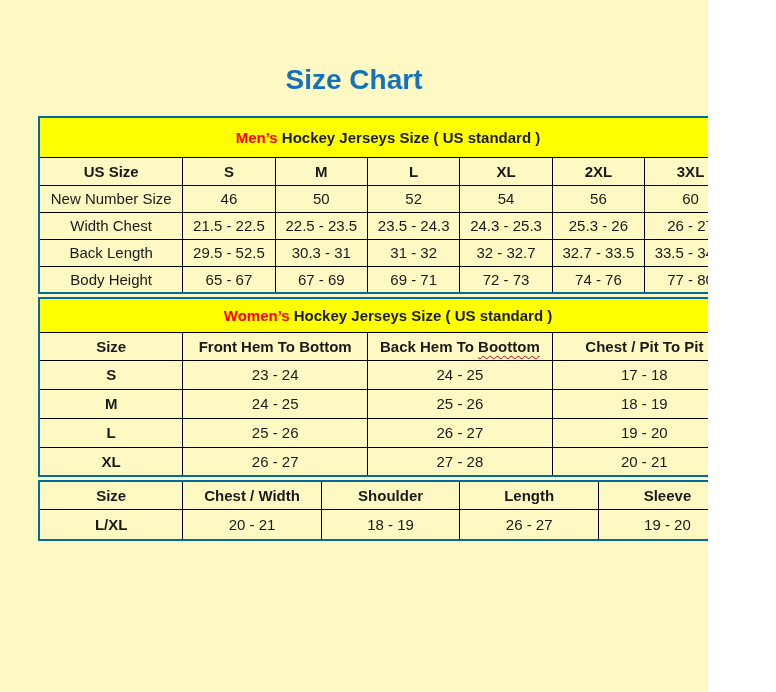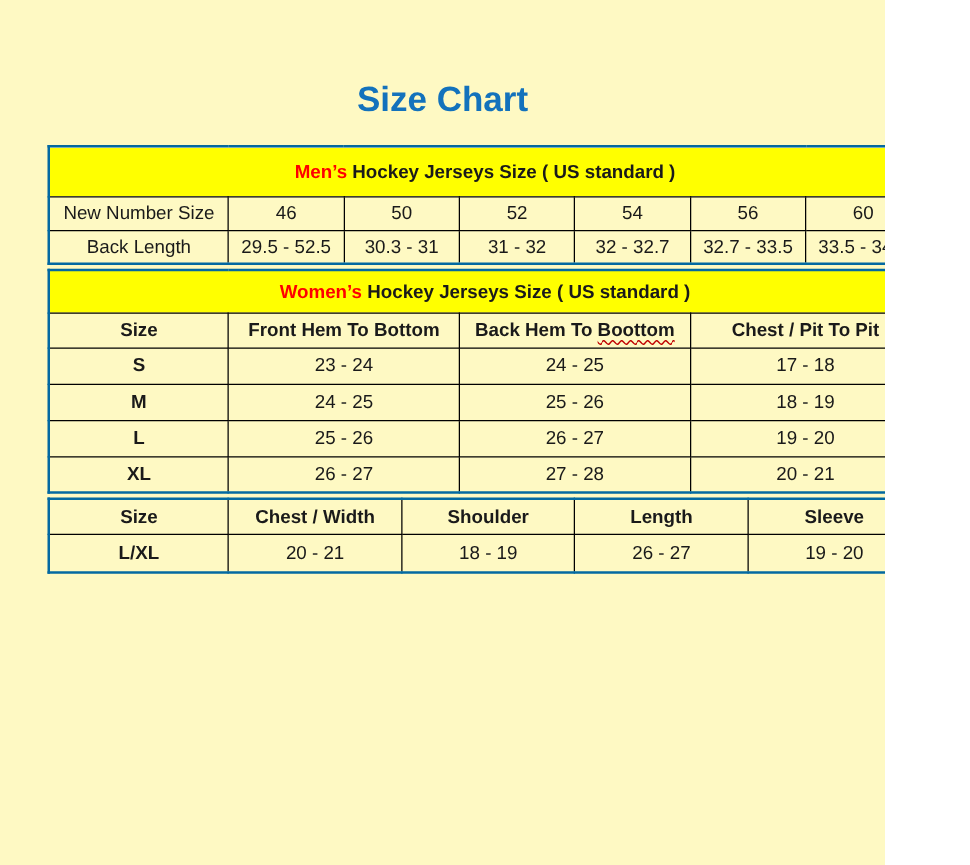--- a/index.html
+++ b/index.html
@@ -88,37 +88,64 @@
           <col style="width: 13.2333%;">
           <col style="width: 13.2333%;">
           <col style="width: 13.2333%;">
           <col style="width: 13.2333%;">
           <col style="width: 13.2333%;">
         </colgroup>
         <tbody>
           <tr>
             <th class="banner" colspan="7"><span class="accent">Men’s</span> Hockey Jerseys Size ( US standard )</th>
           </tr>
+          <tr>
+            <th class="col-head">US Size</th>
+            <th class="col-head">S</th>
+            <th class="col-head">M</th>
+            <th class="col-head">L</th>
+            <th class="col-head">XL</th>
+            <th class="col-head">2XL</th>
+            <th class="col-head">3XL</th>
+          </tr>
           <tr class="data-row">
             <td class="row-label">New Number Size</td>
             <td>46</td>
             <td>50</td>
             <td>52</td>
             <td>54</td>
             <td>56</td>
             <td>60</td>
           </tr>
           <tr class="data-row">
+            <td class="row-label">Width Chest</td>
+            <td>21.5 - 22.5</td>
+            <td>22.5 - 23.5</td>
+            <td>23.5 - 24.3</td>
+            <td>24.3 - 25.3</td>
+            <td>25.3 - 26</td>
+            <td>26 - 27</td>
+          </tr>
+          <tr class="data-row">
             <td class="row-label">Back Length</td>
             <td>29.5 - 52.5</td>
             <td>30.3 - 31</td>
             <td>31 - 32</td>
             <td>32 - 32.7</td>
             <td>32.7 - 33.5</td>
             <td>33.5 - 34.6</td>
+          </tr>
+          <tr class="data-row">
+            <td class="row-label">Body Height</td>
+            <td>65 - 67</td>
+            <td>67 - 69</td>
+            <td>69 - 71</td>
+            <td>72 - 73</td>
+            <td>74 - 76</td>
+            <td>77 - 80</td>
           </tr>
         </tbody>
       </table>
       <table class="size-table womens">
         <colgroup>
           <col style="width: 20.6%;">
           <col style="width: 26.4667%;">
           <col style="width: 26.4667%;">
           <col style="width: 26.4667%;">
         </colgroup>

